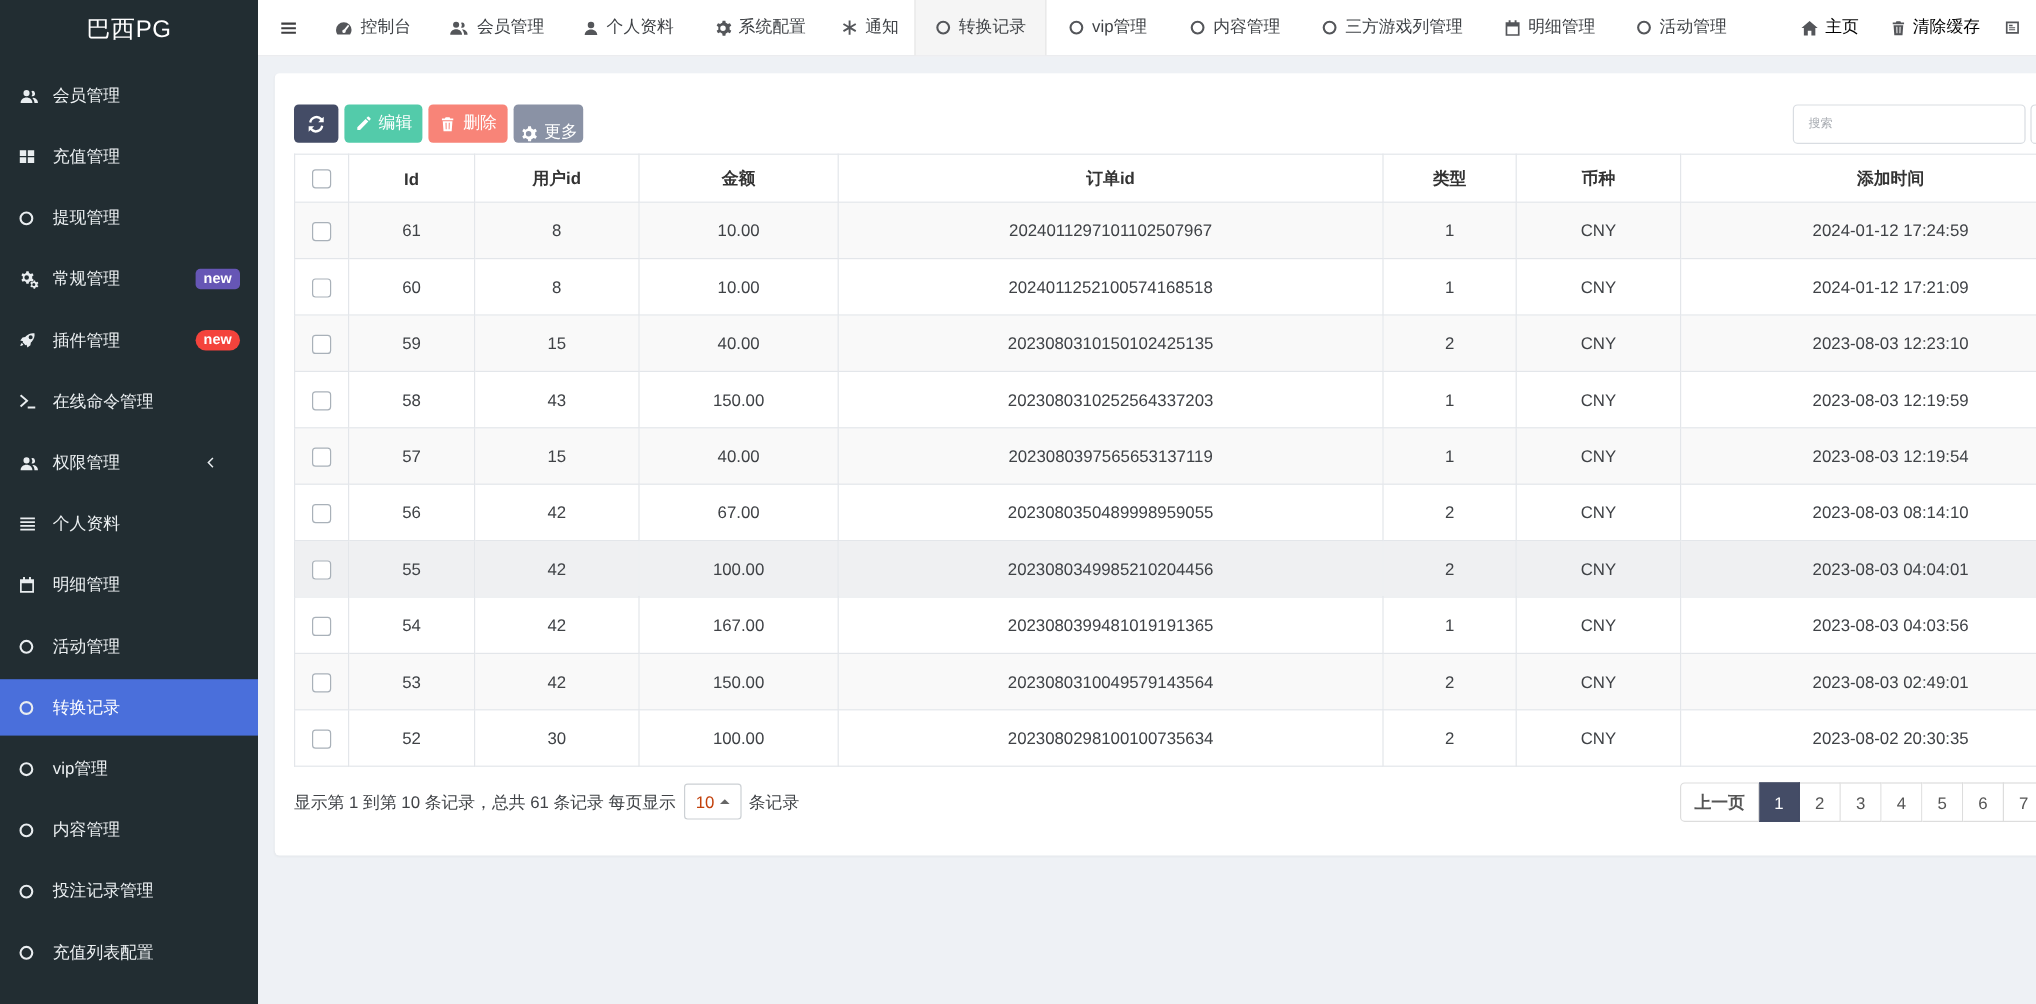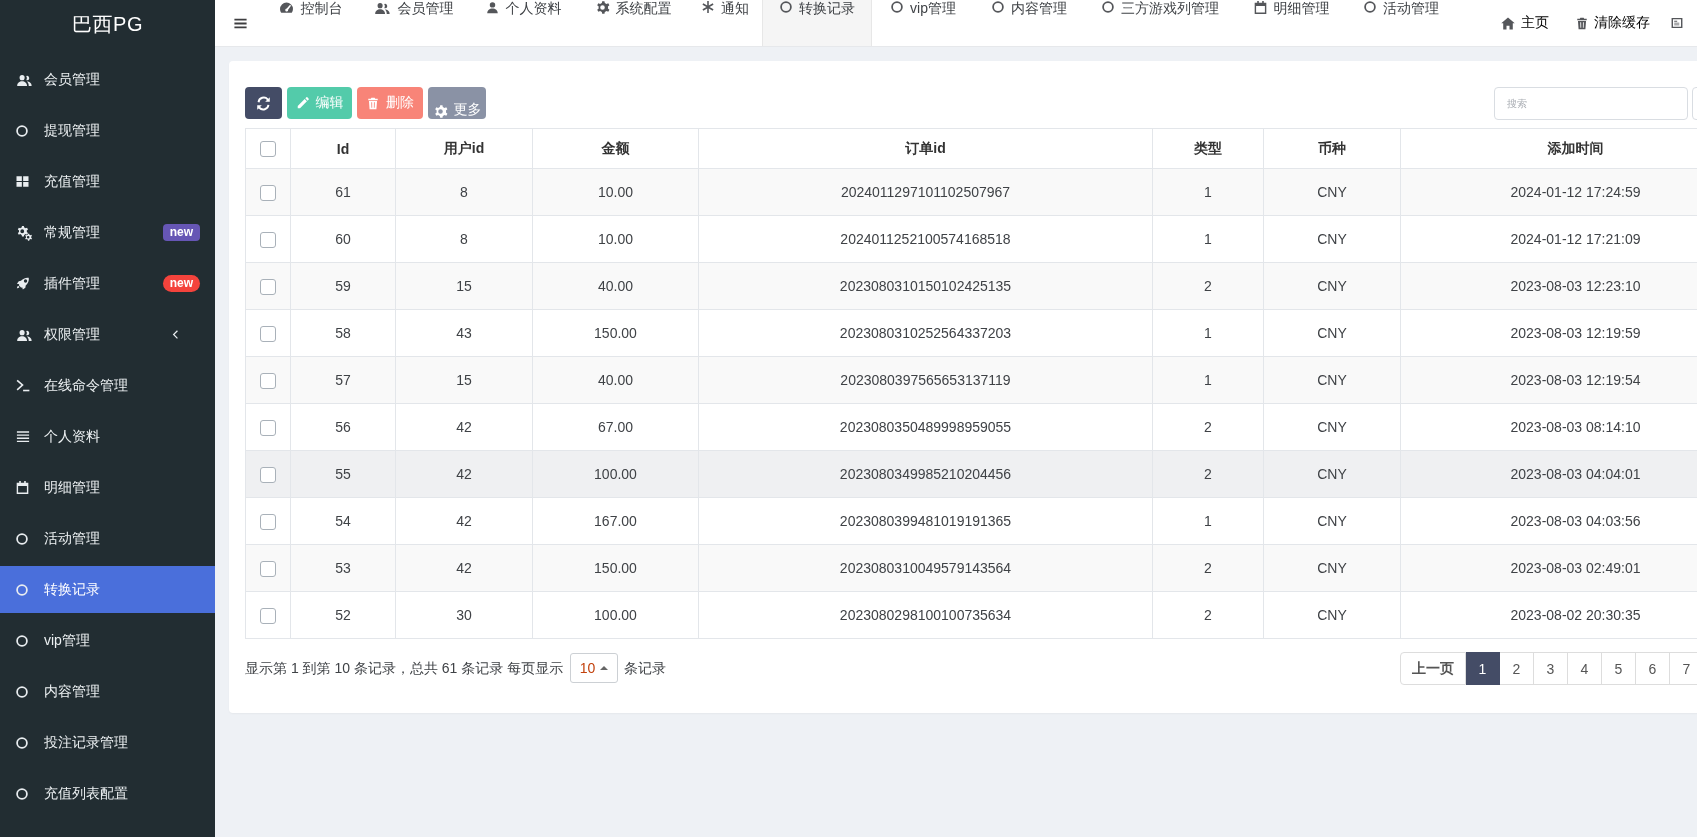--- a/index.html
+++ b/index.html
@@ -24,21 +24,21 @@
   #side-menu li.active{background:var(--active-blue);color:#fff;}
   .mi-badge{margin-left:auto;font-size:12px;font-weight:bold;color:#fff;padding:2px 7px;line-height:13px;}
   .mi-badge.purple{background:var(--badge-purple);border-radius:4px;}
   .mi-badge.red{background:var(--badge-red);border-radius:9px;}
   .mi-arrow{margin-left:auto;color:#d7dde0;}
 
   
   #topbar{position:absolute;left:215px;top:0;width:1482px;height:47px;background:#fff;border-bottom:1px solid #e6e8eb;}
   #hamburger{position:absolute;left:17px;top:0;height:46px;width:30px;display:flex;align-items:center;justify-content:flex-start;cursor:pointer;color:#3e3e40;}
   #top-tabs{position:absolute;left:47px;top:0;height:46px;display:flex;}
-  .top-tab{height:46px;display:flex;align-items:flex-start;justify-content:center;gap:6px;color:#3f4246;cursor:pointer;}
+  .top-tab{height:46px;display:flex;align-items:center;justify-content:center;gap:6px;color:#3f4246;cursor:pointer;}
   .top-tab .icon{color:#54565a;}
   .top-tab.active{background:#f5f5f5;border-left:1px solid #e7e7e7;border-right:1px solid #e7e7e7;}
   #top-actions{position:absolute;right:13px;top:0;height:46px;display:flex;align-items:center;}
   .top-action{display:flex;align-items:center;gap:5px;color:#000000;cursor:pointer;}
   .top-action .icon{color:#54565a;}
 
   
   #panel{position:absolute;left:229px;top:61px;width:1526px;height:652px;background:#fff;border-radius:4px;box-shadow:0 1px 2px rgba(0,0,0,.04);}
   #toolbar{position:absolute;left:16px;top:26px;height:33px;width:1494px;}
   #btn-group{display:flex;gap:5px;align-items:flex-start;}
@@ -78,33 +78,33 @@
         <span class="icon">
           <svg width="19" height="16" viewBox="0 0 16 16" fill="currentColor">
             <path d="M5.6 8.2a2.55 2.55 0 1 0 0-5.1 2.55 2.55 0 0 0 0 5.1zM.7 13.6c0-2.4 2.2-4.3 4.9-4.3s4.9 1.9 4.9 4.3v.3H.7z"></path>
             <path d="M10.7 8.2a2.2 2.2 0 1 0-1-4.25 3.7 3.7 0 0 1 .1 4.2zM11.4 9.5c2.1.4 3.7 2 3.7 3.9v.5h-2.9v-.3c0-1.6-.7-3-1.8-4z"></path>
           </svg>
         </span>
         <span class="mi-label">会员管理</span>
       </li>
       <li>
         <span class="icon">
-          <svg width="14" height="14" viewBox="0 0 16 16" fill="none" stroke="currentColor" stroke-width="2">
-            <circle cx="8" cy="8" r="5.6"></circle>
-          </svg>
-        </span>
-        <span class="mi-label">提现管理</span>
-      </li>
-      <li>
-        <span class="icon">
           <svg width="15" height="15" viewBox="0 0 16 16" fill="currentColor">
             <path d="M1.6 2.3h5.7v5.1H1.6zM8.7 2.3h5.7v5.1H8.7zM1.6 8.6h5.7v5.1H1.6zM8.7 8.6h5.7v5.1H8.7z"></path>
           </svg>
         </span>
         <span class="mi-label">充值管理</span>
+      </li>
+      <li>
+        <span class="icon">
+          <svg width="14" height="14" viewBox="0 0 16 16" fill="none" stroke="currentColor" stroke-width="2">
+            <circle cx="8" cy="8" r="5.6"></circle>
+          </svg>
+        </span>
+        <span class="mi-label">提现管理</span>
       </li>
       <li>
         <span class="icon">
           <svg width="18" height="16" viewBox="0 0 16 16" fill="currentColor">
             <g transform="scale(0.78)">
               <path fill-rule="evenodd" d="M13.9 8c0-.37-.04-.72-.1-1.07l1.58-1.23-1.24-2.14-1.87.75a5.9 5.9 0 0 0-1.83-1.06L10.1 1.3H7.64l-.35 1.95c-.67.24-1.3.6-1.83 1.06l-1.87-.75L2.35 5.7 3.93 6.93c-.06.35-.1.7-.1 1.07s.04.72.1 1.07l-1.58 1.23 1.24 2.14 1.87-.75c.54.46 1.16.82 1.83 1.06l.35 1.95h2.47l.35-1.95a5.9 5.9 0 0 0 1.83-1.06l1.87.75 1.24-2.14-1.58-1.23c.06-.35.1-.7.1-1.07zM8 10.45a2.45 2.45 0 1 1 0-4.9 2.45 2.45 0 0 1 0 4.9z"></path>
             </g>
             <g transform="translate(8.0,8.0) scale(0.52)">
               <path fill-rule="evenodd" d="M13.9 8c0-.37-.04-.72-.1-1.07l1.58-1.23-1.24-2.14-1.87.75a5.9 5.9 0 0 0-1.83-1.06L10.1 1.3H7.64l-.35 1.95c-.67.24-1.3.6-1.83 1.06l-1.87-.75L2.35 5.7 3.93 6.93c-.06.35-.1.7-.1 1.07s.04.72.1 1.07l-1.58 1.23 1.24 2.14 1.87-.75c.54.46 1.16.82 1.83 1.06l.35 1.95h2.47l.35-1.95a5.9 5.9 0 0 0 1.83-1.06l1.87.75 1.24-2.14-1.58-1.23c.06-.35.1-.7.1-1.07zM8 10.45a2.45 2.45 0 1 1 0-4.9 2.45 2.45 0 0 1 0 4.9z"></path>
             </g>
@@ -118,40 +118,40 @@
           <svg width="16" height="15" viewBox="0 0 16 16" fill="currentColor">
             <path fill-rule="evenodd" d="M14.1 1.9c-2.7-.5-5.5.5-7.4 2.4l-.8.8-2.4.4-2 2.7 2.5.7c-.2.4-.3.7-.4 1l2.5 2.5c.3-.1.6-.2 1-.4l.7 2.5 2.7-2 .4-2.4.8-.8c1.9-1.9 2.9-4.7 2.4-7.4zM10.7 7.1a1.8 1.8 0 1 1 0-3.6 1.8 1.8 0 0 1 0 3.6z"></path>
             <path d="M4.2 11.8c-.5 1.1-2.7 1.4-2.7 1.4s.3-2.2 1.4-2.7z"></path>
           </svg>
         </span>
         <span class="mi-label">插件管理</span>
         <span class="mi-badge red">new</span>
       </li>
       <li>
         <span class="icon">
+          <svg width="16" height="15" viewBox="0 0 16 16" fill="currentColor">
+            <path d="M1.2 3.1l5 4.4-5 4.4 1.1 1.3 6.5-5.7L2.3 1.8z"></path>
+            <path d="M8.1 12.5h6.7v1.7H8.1z"></path>
+          </svg>
+        </span>
+        <span class="mi-label">在线命令管理</span>
+      </li>
+      <li>
+        <span class="icon">
           <svg width="19" height="16" viewBox="0 0 16 16" fill="currentColor">
             <path d="M5.6 8.2a2.55 2.55 0 1 0 0-5.1 2.55 2.55 0 0 0 0 5.1zM.7 13.6c0-2.4 2.2-4.3 4.9-4.3s4.9 1.9 4.9 4.3v.3H.7z"></path>
             <path d="M10.7 8.2a2.2 2.2 0 1 0-1-4.25 3.7 3.7 0 0 1 .1 4.2zM11.4 9.5c2.1.4 3.7 2 3.7 3.9v.5h-2.9v-.3c0-1.6-.7-3-1.8-4z"></path>
           </svg>
         </span>
         <span class="mi-label">权限管理</span>
         <span class="mi-arrow icon">
           <svg width="10" height="11" viewBox="0 0 16 16" fill="currentColor">
             <path d="M11 2.6L5.6 8 11 13.4l-1.4 1.4L2.8 8 9.6 1.2z"></path>
           </svg>
         </span>
-      </li>
-      <li>
-        <span class="icon">
-          <svg width="16" height="15" viewBox="0 0 16 16" fill="currentColor">
-            <path d="M1.2 3.1l5 4.4-5 4.4 1.1 1.3 6.5-5.7L2.3 1.8z"></path>
-            <path d="M8.1 12.5h6.7v1.7H8.1z"></path>
-          </svg>
-        </span>
-        <span class="mi-label">在线命令管理</span>
       </li>
       <li>
         <span class="icon">
           <svg width="16" height="15" viewBox="0 0 16 16" fill="currentColor">
             <path d="M1.5 2.5h13V4h-13zM1.5 5.8h13v1.5h-13zM1.5 9.1h13v1.5h-13zM1.5 12.4h13v1.5h-13z"></path>
           </svg>
         </span>
         <span class="mi-label">个人资料</span>
       </li>
       <li>

